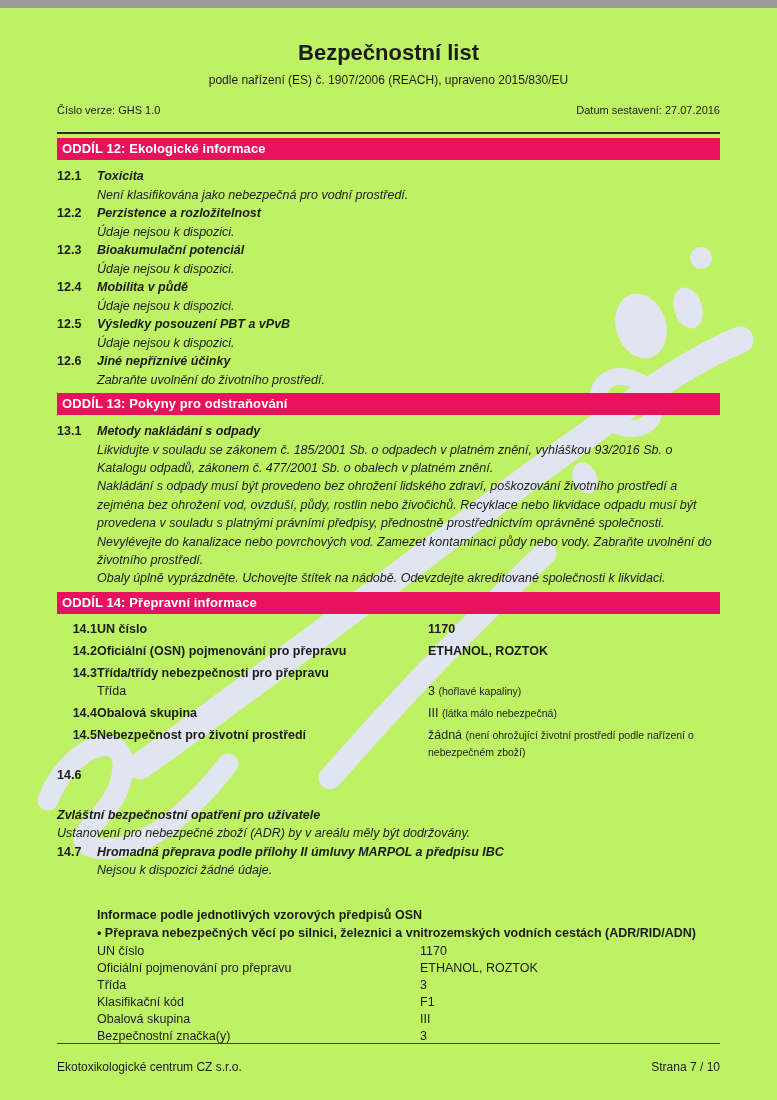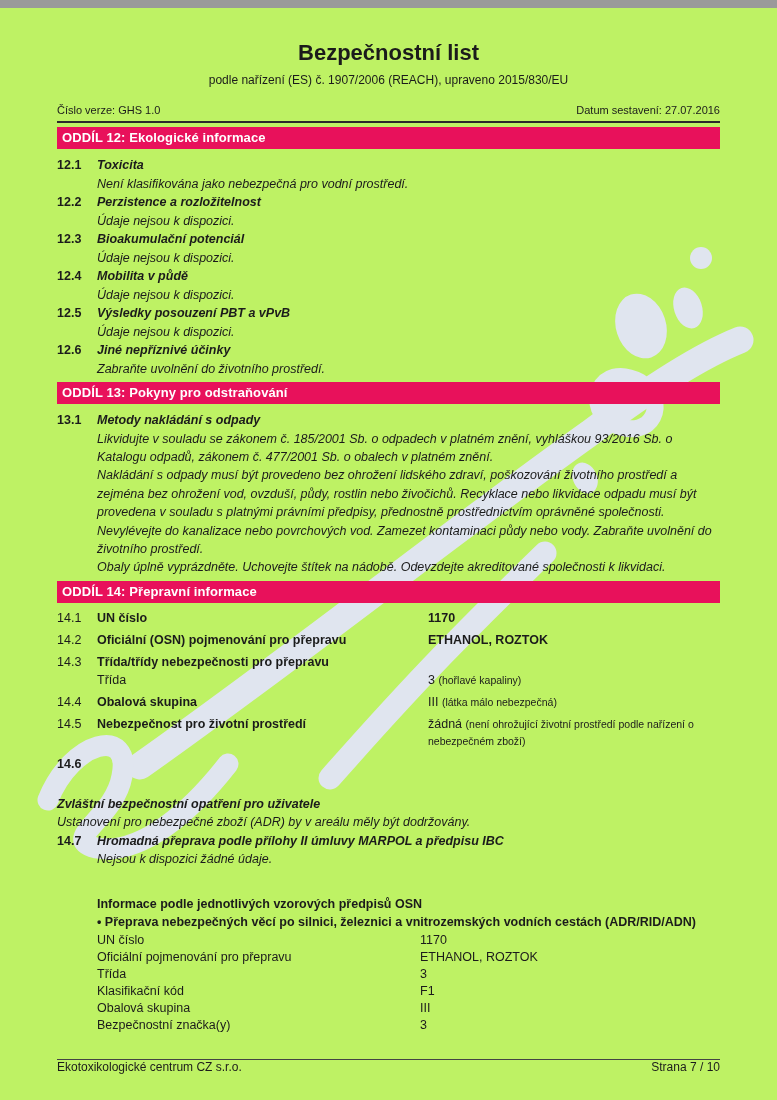--- a/index.html
+++ b/index.html
@@ -16,49 +16,49 @@
     position: absolute; left:0; top:0; width:777px; height:1100px;
     z-index: 0; pointer-events: none;
   }
   .content { position: relative; z-index: 1; padding: 26px 57px 0 57px; }
 
   .doc-title { text-align:center; font-size:22px; font-weight:bold; margin: 6px 0 7px 0; }
   .doc-subtitle { text-align:center; font-size:12px; margin: 0 0 2px 0; }
   .product-name { text-align:center; font-size:16.5px; font-weight:bold; margin: 16px 0 0 0; }
 
   .meta-row { display:flex; justify-content:space-between; font-size:11px;
-              margin-top: 17px; padding-bottom: 5px; border-bottom: 2px solid #2a2a2a; }
+              margin-top: 17px; padding-bottom: 16px; border-bottom: 2px solid #2a2a2a; }
 
   .bar { background: #e8115b; color:#ffffff; font-weight:bold; font-size:13px;
          padding: 3px 8px 4px 5px; margin: 4px 0 7px 0; letter-spacing: 0.1px; }
 
   .item { display:flex; line-height: 18.5px; font-size: 12.5px; }
   .item .num { width: 40px; font-weight: bold; flex: 0 0 40px; }
   .item .body-wrap { flex: 1; font-style: italic; }
   .item-title { font-weight: bold; }
   .item-body { font-weight: normal; }
 
   .para { margin: 0; line-height: 18.4px; font-size: 12.5px; }
   .subhead { font-weight: bold; }
 
   .frow { display:flex; font-size:12.5px; line-height:17px; margin-bottom:5px; }
-  .frow .num { flex:0 0 40px; font-weight:normal; }
+  .frow .num { flex:0 0 40px; font-weight:bold;text-align:right; }
   .frow .lbl { flex:0 0 323px; font-weight:bold; padding-right:8px; }
   .frow .lbl.plain { font-weight:normal; }
   .frow .val { flex:1; }
   .frow .val b { font-weight:bold; }
   .note { font-size:10.5px; }
   .sub-indent { margin-left:40px; } .gap26 { height:26px; }
 
   .adr-row { display:flex; font-size:12.5px; line-height:16.5px; margin-bottom:0.5px; }
   .adr-row .lbl { flex:0 0 323px; margin-left:40px; }
   .adr-row .val { flex:1; }
 
   .footer { position:absolute; z-index:1; left:57px; right:57px; bottom:34px;
-            border-top:1.5px solid #444; padding-top:0;
+            border-top:1.5px solid #444; padding-top:16px;
             display:flex; justify-content:space-between; font-size:12px; }
 </style>
 </head>
 <body>
 
 <div class="page">
 
   <svg class="watermark" viewBox="0 0 777 1100" xmlns="http://www.w3.org/2000/svg" aria-hidden="true">
     <g stroke="#e0e5ef" fill="none" stroke-linecap="round">
       <path d="M140 758 C300 645 450 525 590 425 C650 380 700 348 740 332" stroke-width="27"></path>

